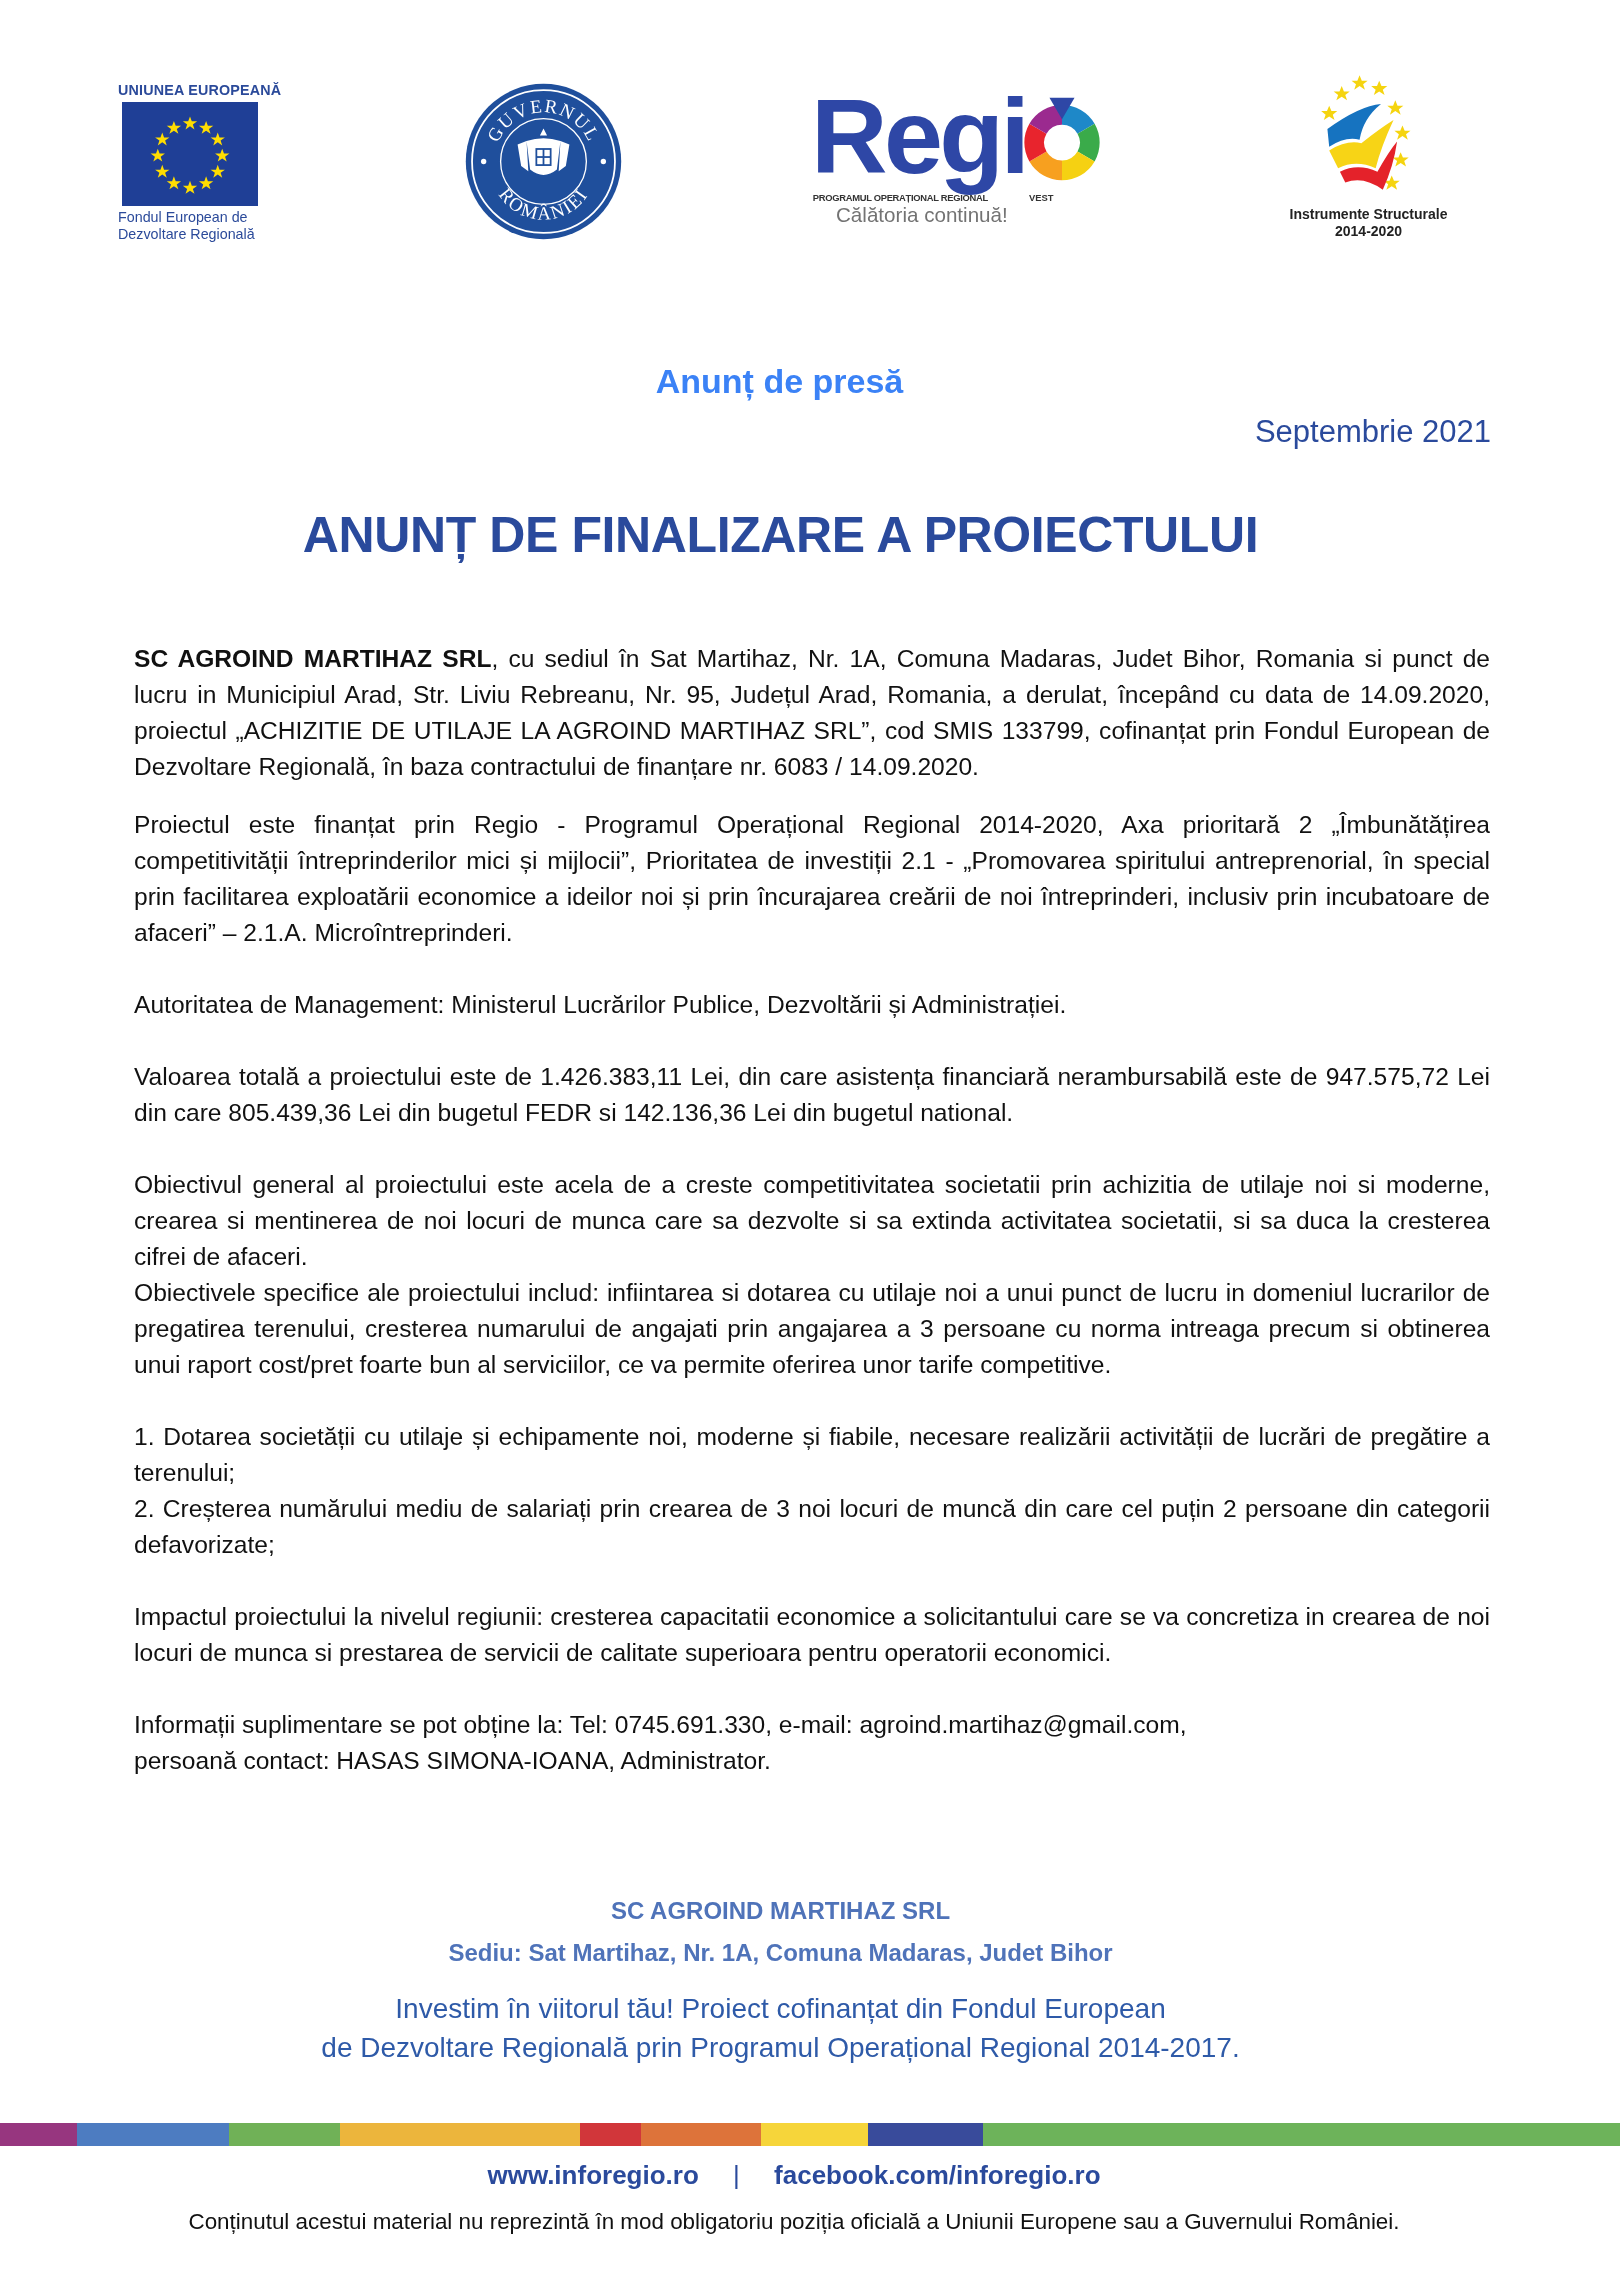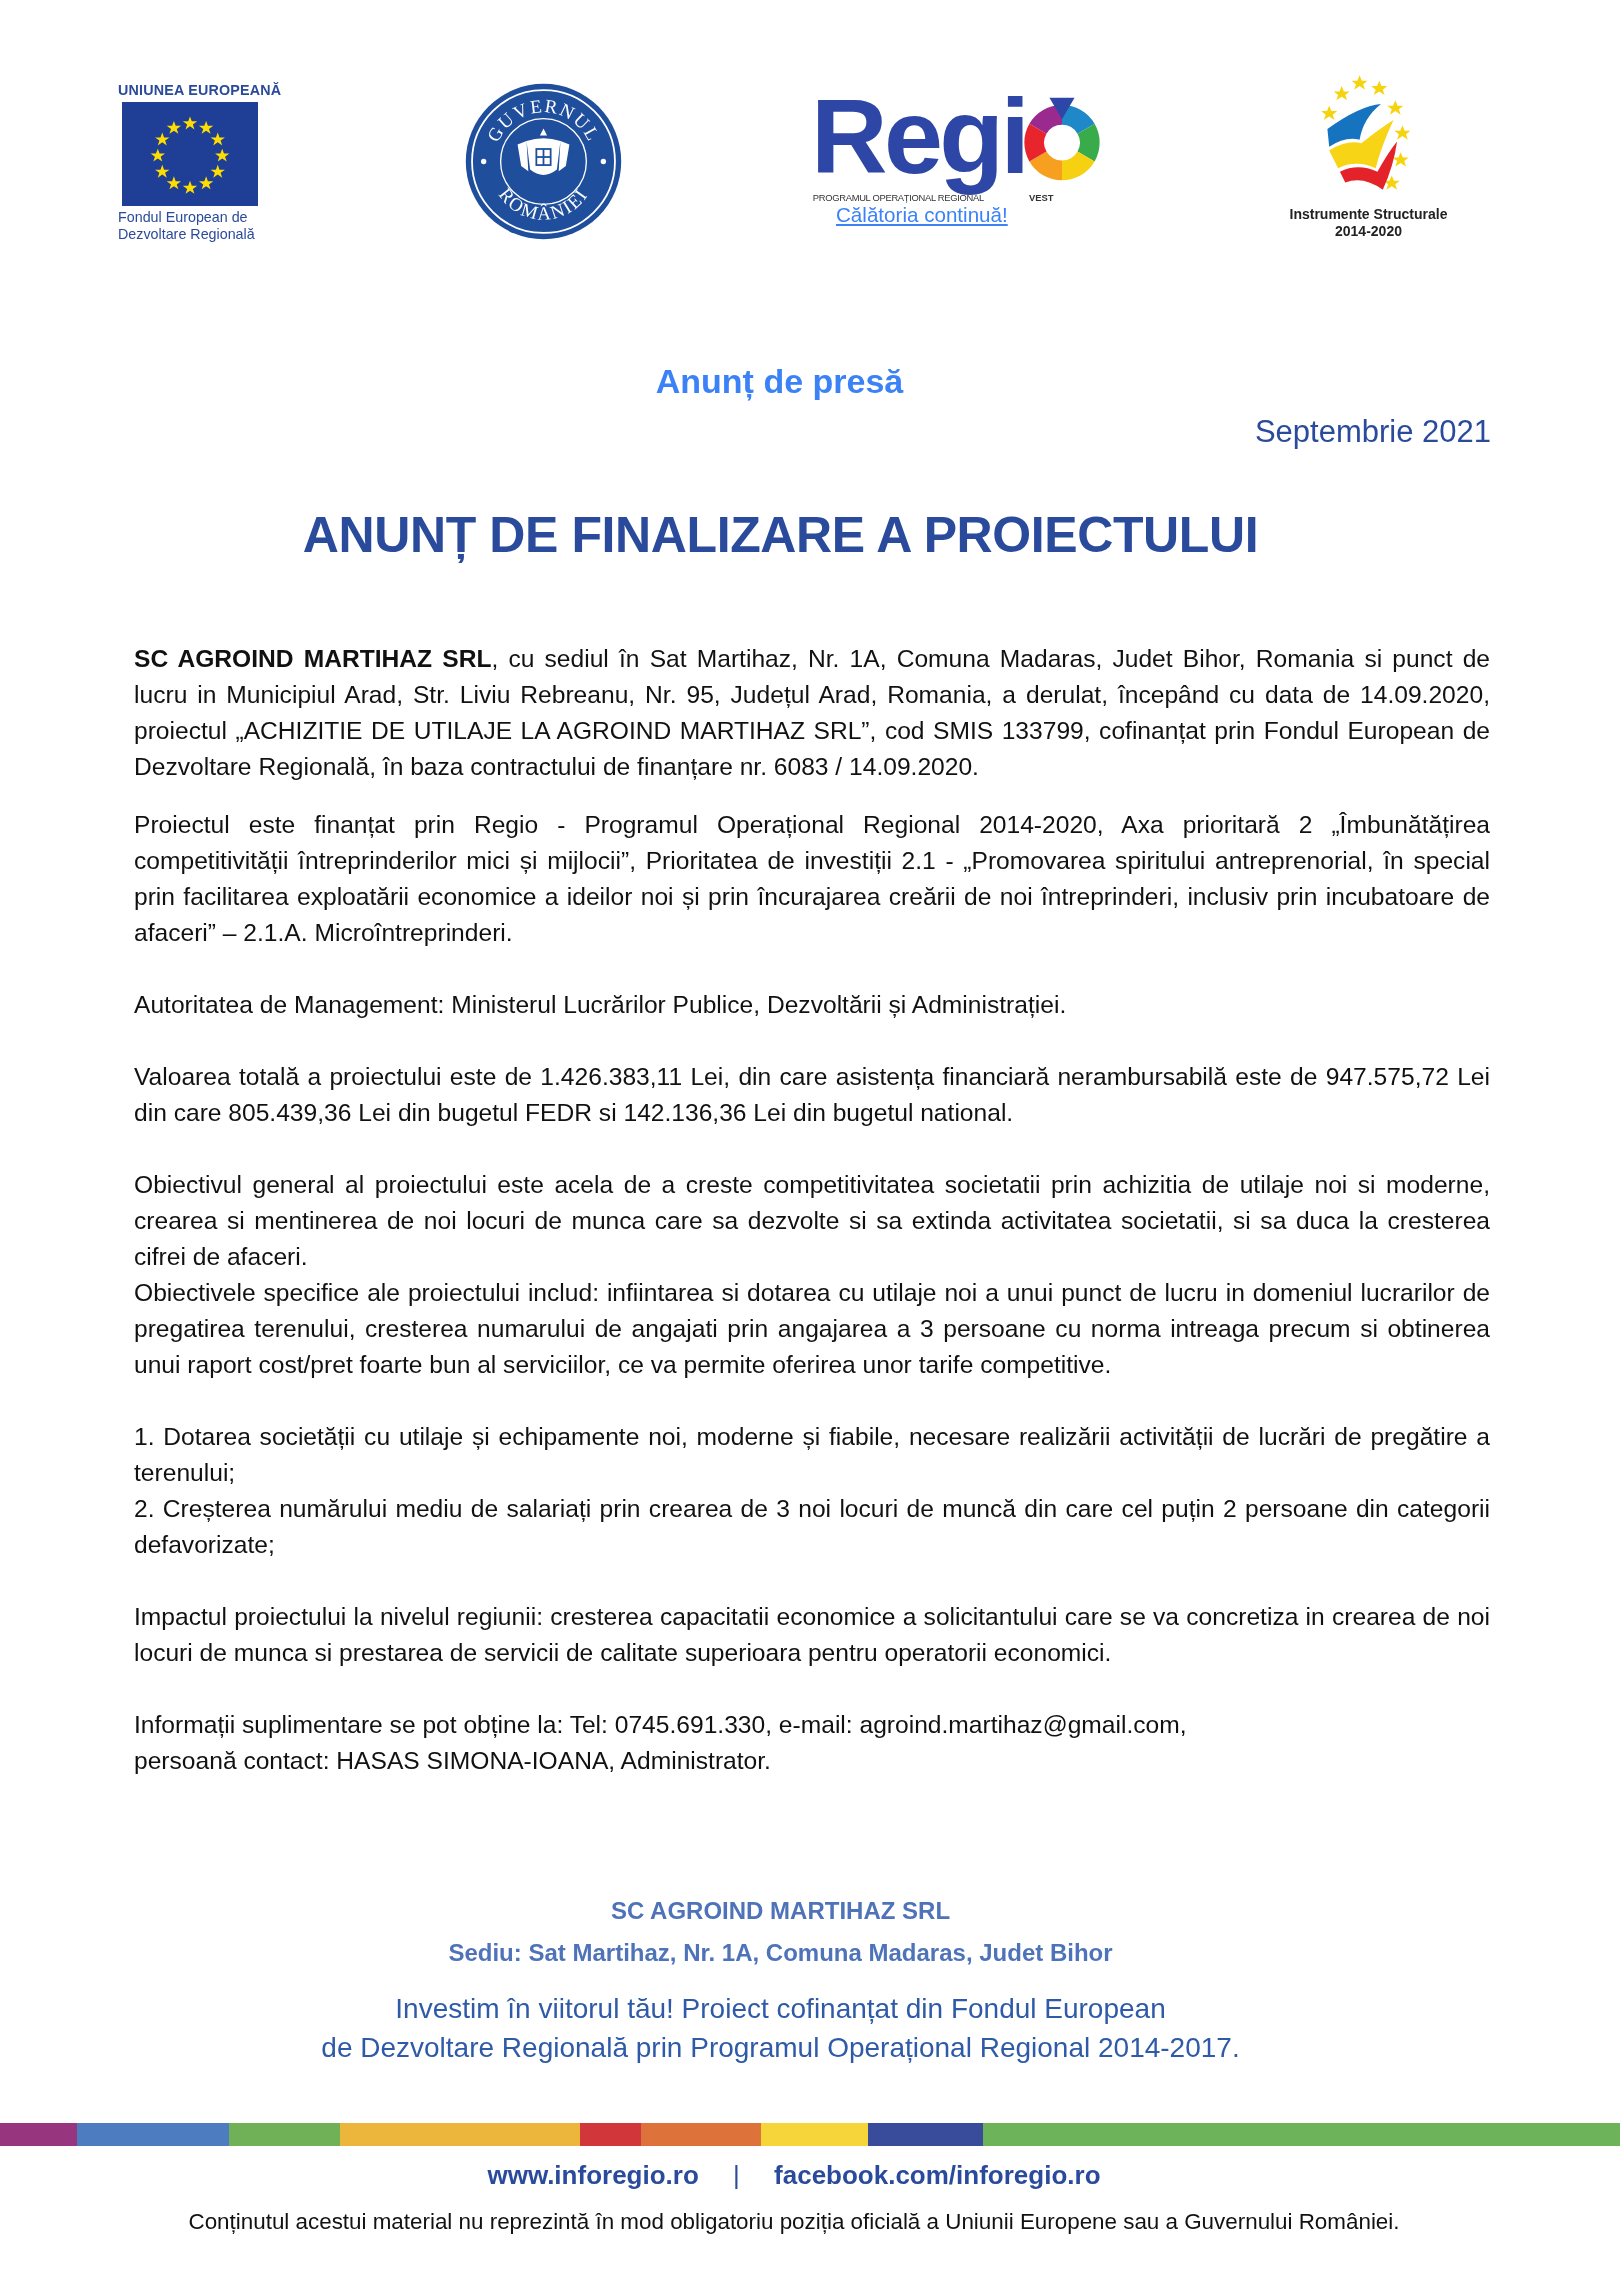--- a/index.html
+++ b/index.html
@@ -12,24 +12,24 @@
   .eu-top { font-size: 14.3px; font-weight: bold; color: #2b4a9a; letter-spacing: 0.2px; white-space: nowrap; }
   .eu-flag { width: 136px; height: 104px; background: #1f3f96; margin: 3.6px 0 3.6px 3.6px; position: relative; }
   .eu-flag svg { position: absolute; left: 0; top: 0; }
   .eu-bottom { font-size: 14.3px; color: #2b4a9a; line-height: 17px; white-space: nowrap; }
 
   .gov-logo { left: 464px; top: 82px; width: 159px; height: 159px; }
 
   .regio-logo { left: 811px; top: 94px; width: 331px; height: 143px; }
   .regio-word { position: absolute; left: 0; top: -10.7px; font-size: 106px; font-weight: bold;
                 color: #2e47a6; letter-spacing: -3.6px; line-height: 106px; }
-  .regio-sub { position: absolute; left: 1.8px; top: 98px; font-size: 9.4px; font-weight: normal;
+  .regio-sub { position: absolute; left: 1.8px; top: 98px; font-size: 9.4px; font-weight: bold;
                color: #333; letter-spacing: -0.3px; white-space: nowrap; }
   .regio-vest { position: absolute; left: 218px; top: 98px; font-size: 9.4px; font-weight: bold; color: #333; }
-  .regio-tag { position: absolute; left: 25px; top: 109px; font-size: 20.6px; color: #3b82f6; white-space: nowrap; text-decoration: underline; }
+  .regio-tag { position: absolute; left: 25px; top: 109px; font-size: 20.6px; color: #737373; white-space: nowrap; }
   .regio-ring { position: absolute; left: 208px; top: 1.8px; }
 
   .is-logo { left: 1270px; top: 70px; width: 197px; height: 179px; }
   .is-text { position: absolute; left: 0; width: 197px; text-align: center; font-size: 14px;
              font-weight: bold; color: #222; line-height: 17px; }
 
   
   .h-press { position: absolute; left: 0; width: 1620px; top: 362px; text-align: center;
              padding-right: 61px; box-sizing: border-box;
              font-size: 34px; font-weight: bold; color: #3b82f6; }

